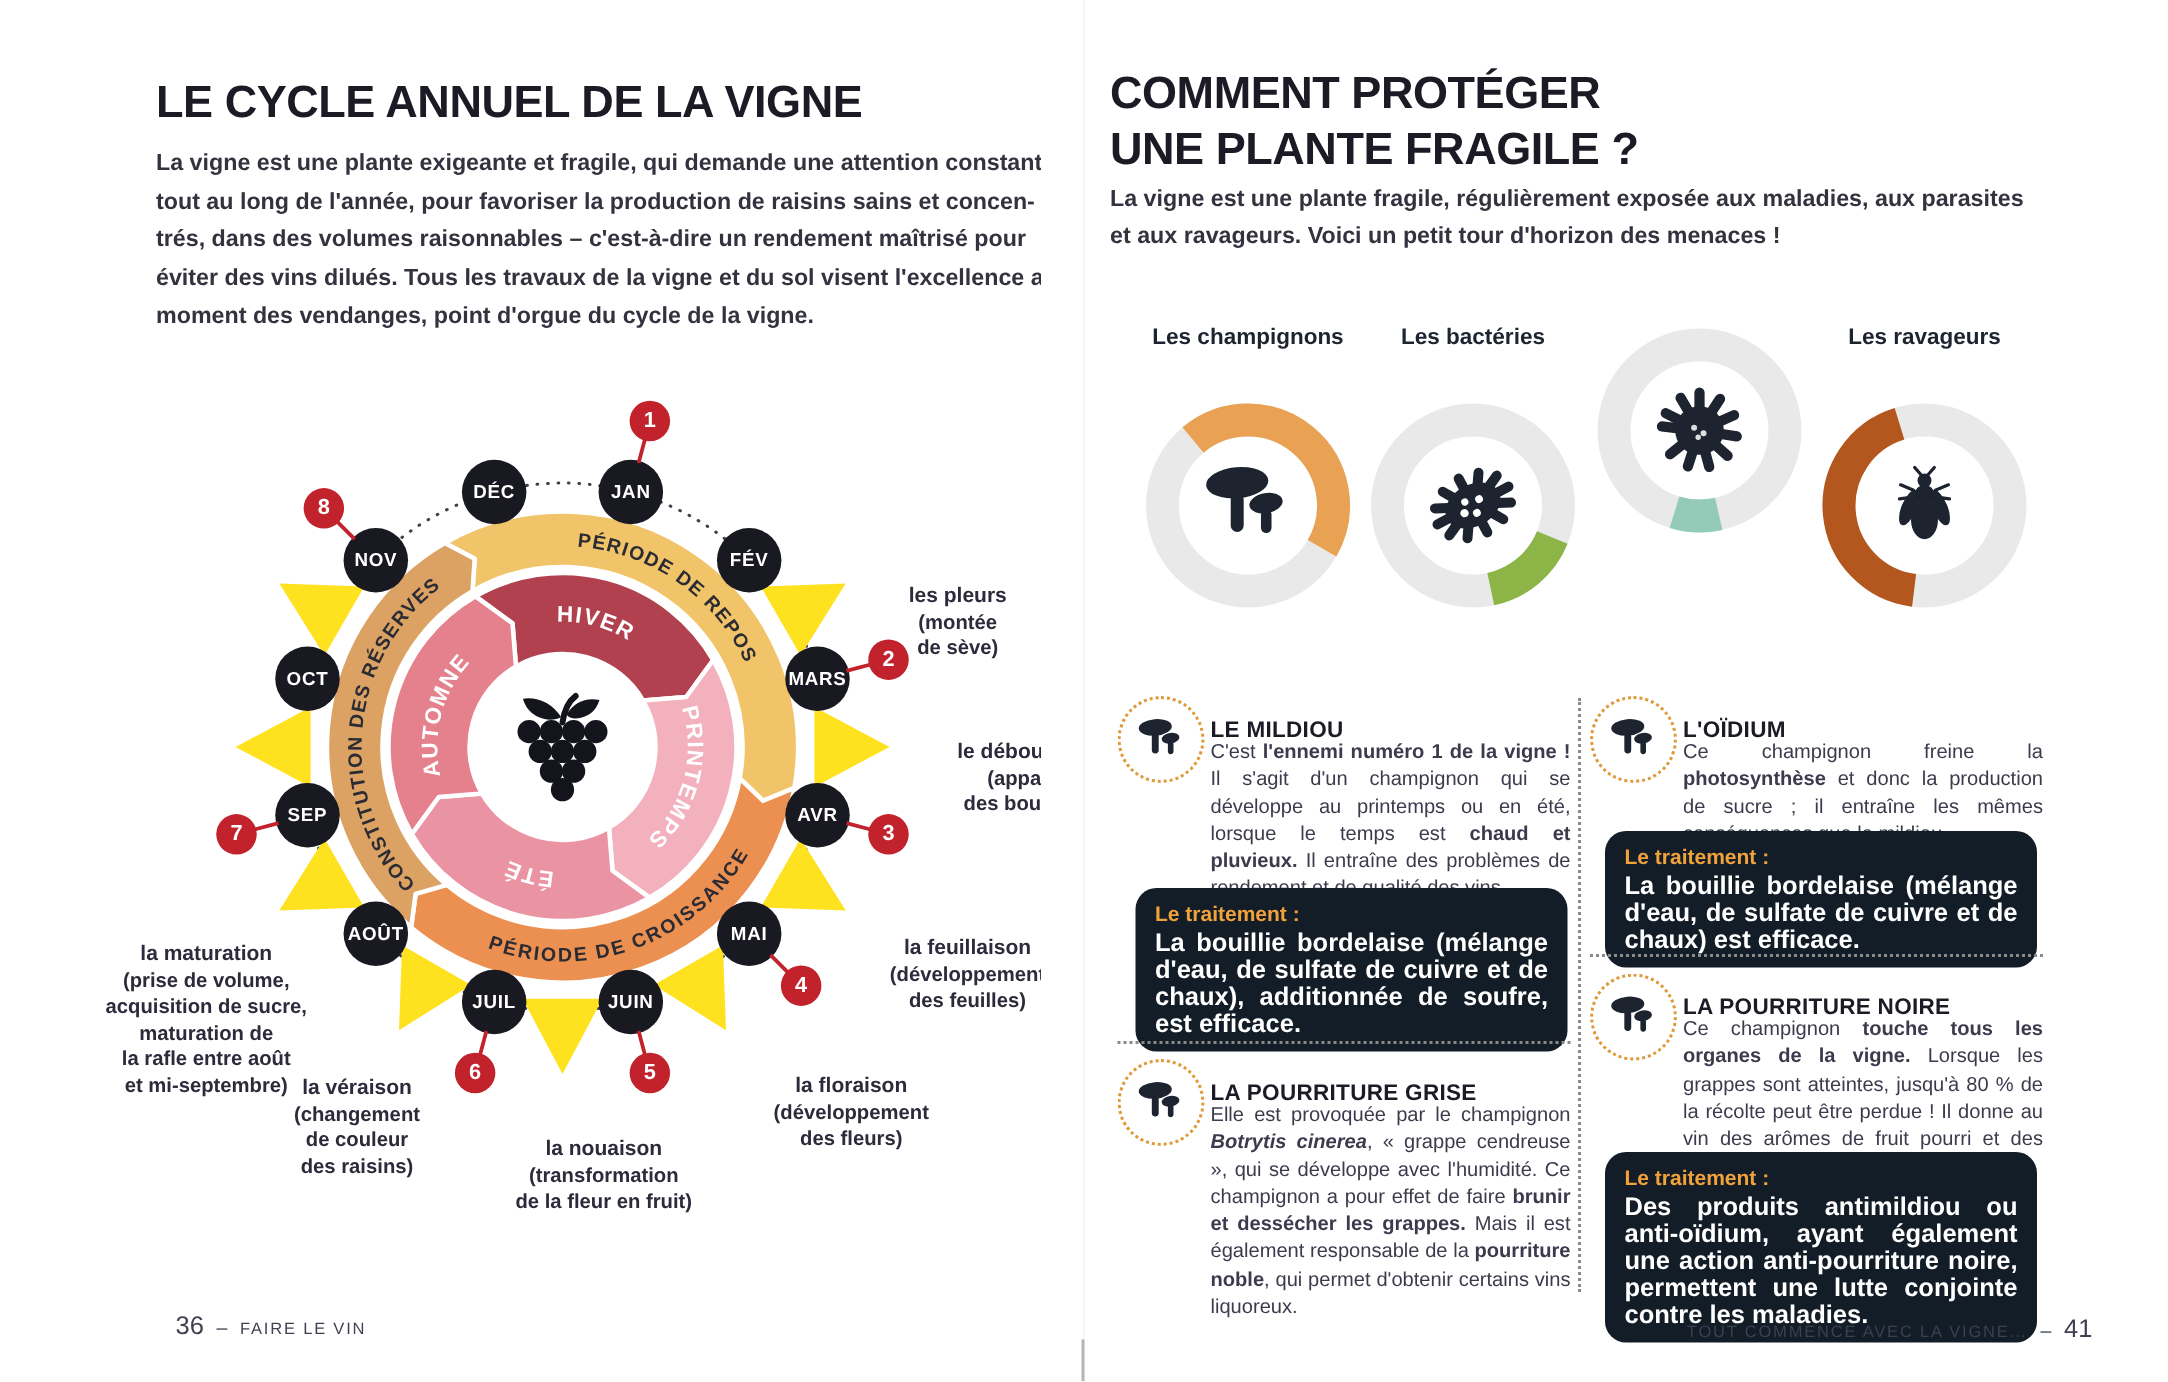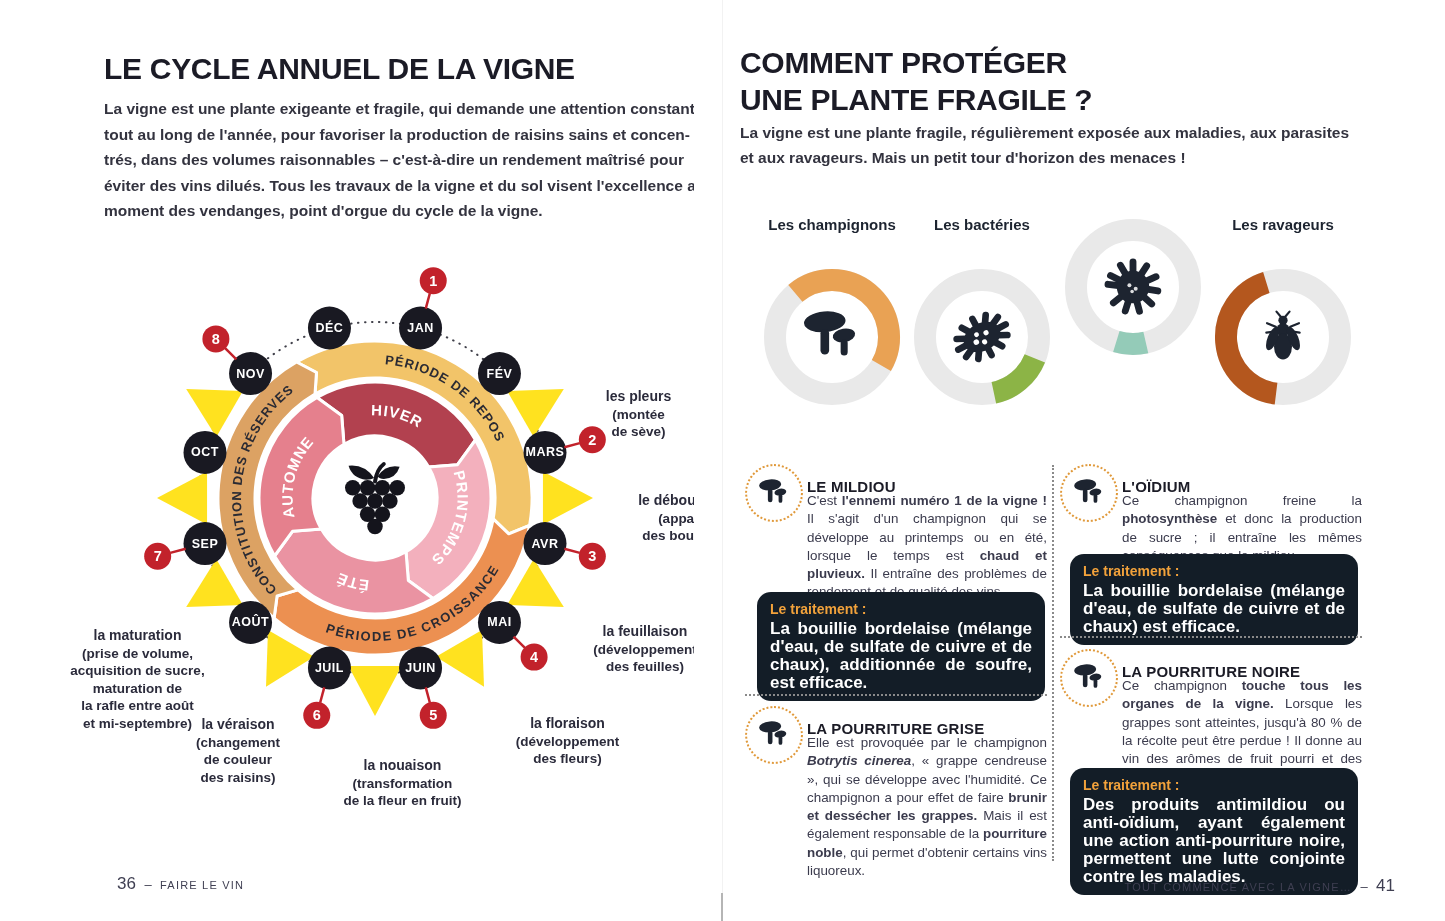--- a/index.html
+++ b/index.html
@@ -353,21 +353,21 @@
       <span class="f-chap">FAIRE LE VIN</span>
     </div>
   </div>
 
   <div class="rp-title">
       <div>COMMENT PROTÉGER</div>
       <div>UNE PLANTE FRAGILE ?</div>
     </div>
   <div class="rp-intro">
       <div>La vigne est une plante fragile, régulièrement exposée aux maladies, aux parasites</div>
-      <div>et aux ravageurs. Mais un petit tour d'horizon des menaces !</div>
+      <div>et aux ravageurs. Voici un petit tour d'horizon des menaces !</div>
     </div>
 
   <div class="threat" id="threat-0">
     <div class="threat-label">Les champignons</div>
     <div class="donut">
         <svg id="donut-0" width="144" height="144" viewBox="0 0 144 144">
           <circle cx="72" cy="72" r="57" fill="none" stroke="#e9e9e9" stroke-width="22"></circle>
           <path d="M35.361106247867255,28.33546674221825 A57,57 0 0 1 121.363448015713,100.5" fill="none" stroke="#e9a254" stroke-width="22"></path>
           <circle cx="72" cy="72" r="45" fill="#ffffff"></circle>
           <use href="#mushroom-icon" x="40" y="40" width="64" height="64" color="#1d2430"></use>

